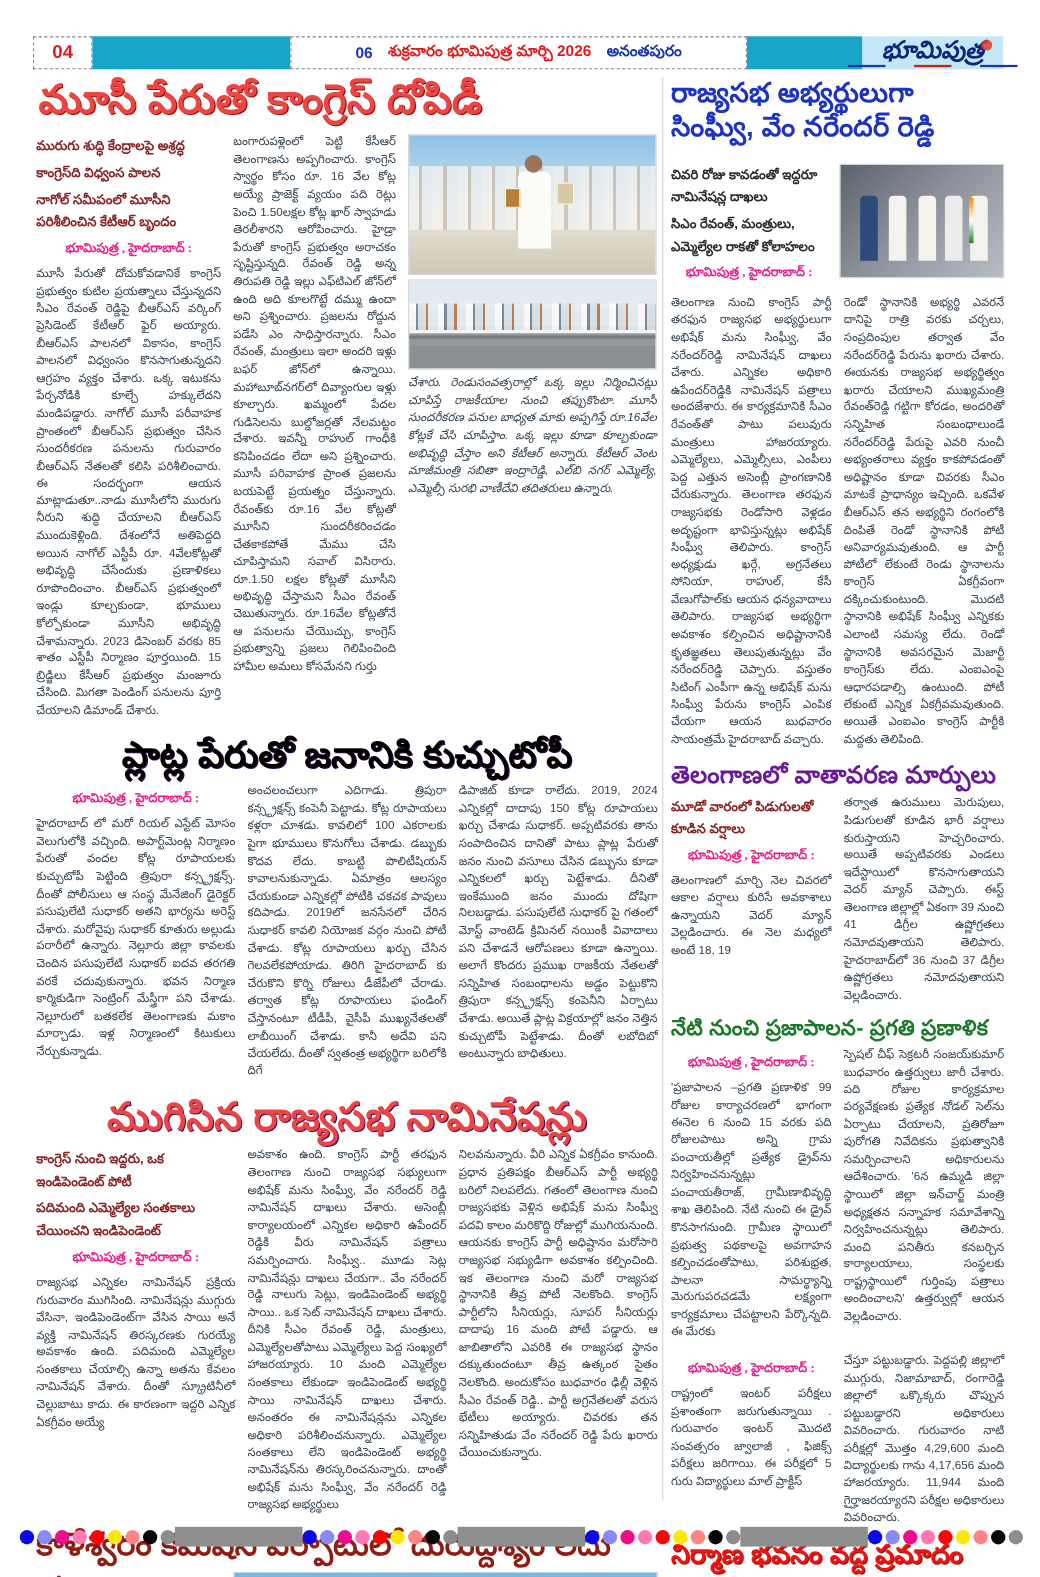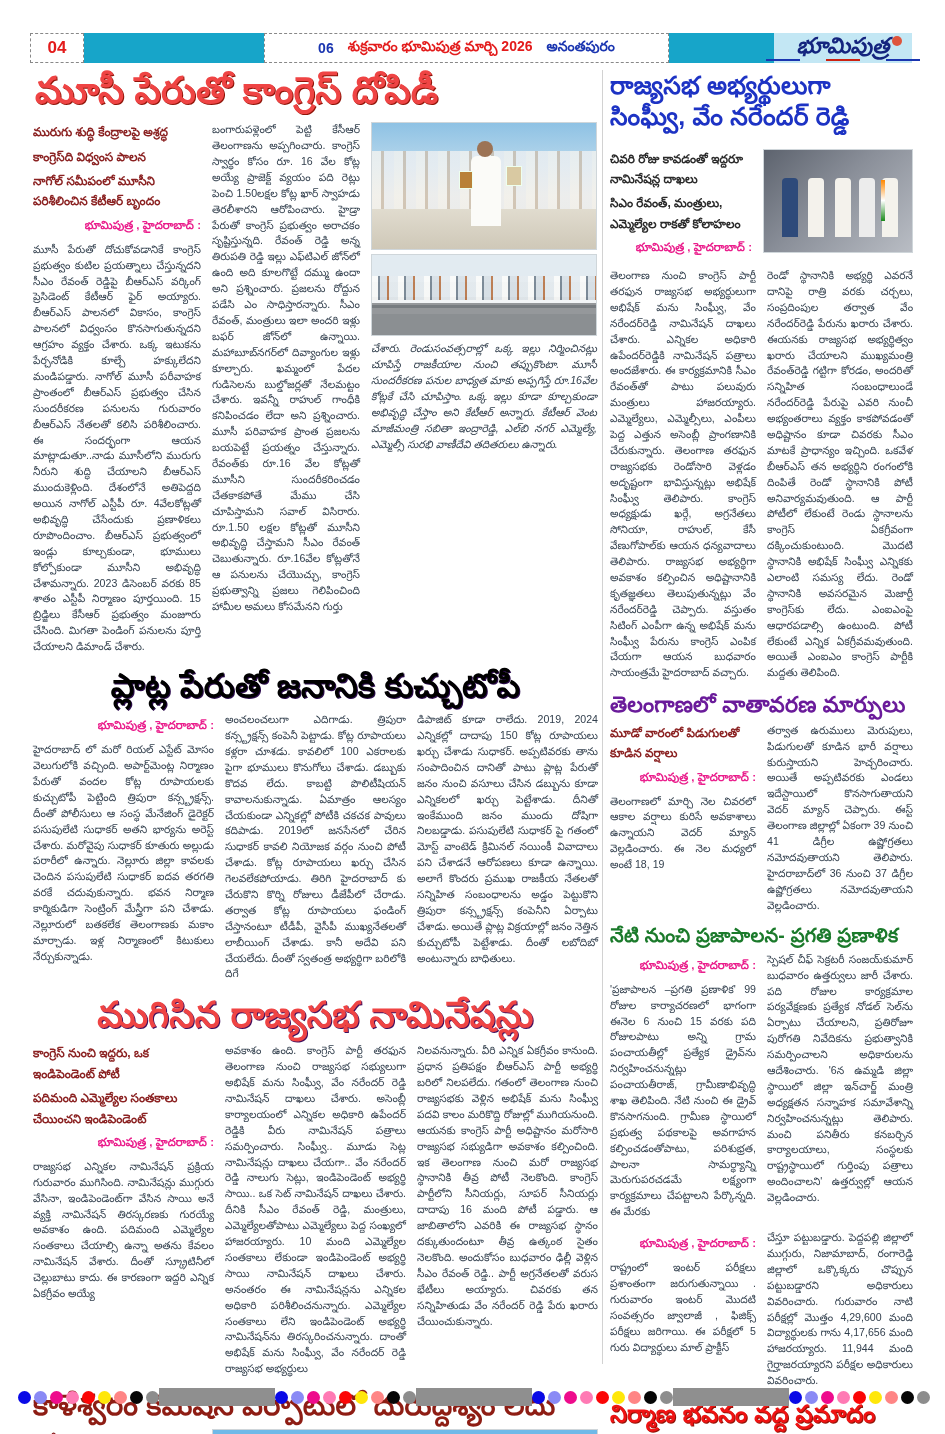--- a/index.html
+++ b/index.html
@@ -7,21 +7,21 @@
         font-family:"Liberation Sans","DejaVu Sans",sans-serif;color:#222;}
   
   .hdr{position:absolute;left:30px;top:33px;right:33px;height:30px;display:flex;align-items:stretch;}
   .pgnum{width:52px;border:1px dashed #888;display:flex;align-items:center;justify-content:center;
          color:#e31b1b;font-weight:bold;font-size:17px;background:#fff;}
   .cyanbar{background:#17a5c9;}
   .cb1{width:180px;} .cb2{width:105px;}
   .datebox{flex:1;border:1px dashed #888;background:#fff;display:flex;align-items:center;justify-content:center;
            gap:14px;font-weight:bold;font-size:14px;}
   .datebox .blue{color:#1a35b0;} .datebox .red{color:#e31b1b;}
-  .masthead{width:138px;background:#c3e7f4;display:flex;flex-direction:column;align-items:center;justify-content:center;position:relative;}
+  .masthead{width:128px;background:#c3e7f4;display:flex;flex-direction:column;align-items:center;justify-content:center;position:relative;}
   .masthead .mtxt{color:#14247e;font-weight:800;font-style:italic;font-size:22px;line-height:1;}
   .masthead .mtag{margin-top:2px;display:flex;gap:26px;}
   .masthead .mtag i{display:block;width:34px;height:2px;background:#c21;}
   .masthead .mtag i.b{background:#1a35b0;}
   .masthead .dotac{position:absolute;right:10px;top:3px;width:10px;height:10px;border-radius:50%;background:#e3391b;opacity:.85;}
   
   .Lcol{position:absolute;left:33px;top:66px;width:565px;}
   .Rcol{position:absolute;left:610px;top:70px;width:303px;}
   .vdiv{position:absolute;left:602px;top:70px;bottom:70px;width:1px;background:#d2d2d2;}
   
@@ -34,21 +34,21 @@
   .hl-rs{color:#1d33c4;font-size:25px;margin:0 0 16px;}
   .hl-weather{color:#6a1b9a;font-size:22px;margin:8px 0 4px;}
   .hl-praja{color:#1b7a2b;font-size:19.5px;margin:8px 0 4px;}
   .hl-inter{color:#8e1d14;font-size:19px;margin:8px 0 4px;}
   .hl-acc{color:#ef1313;font-size:24px;margin:8px 0 4px;text-shadow:1px 1px 0 #8f1408;}
   .cols{display:flex;gap:11px;}
   .c{flex:1;min-width:0;}
   .body{font-size:10.6px;line-height:1.5;text-align:justify;color:#33404e;}
   .sub{font-weight:bold;font-size:12px;line-height:1.7;color:#8b2222;margin-bottom:4px;}
   .sub.dark{color:#2b2b2b;}
-  .dl{font-weight:bold;font-size:11.5px;color:#ea1e8c;text-align:right;margin:7px 0 7px;}
+  .dl{font-weight:bold;font-size:11.5px;color:#ea1e8c;text-align:center;margin:7px 0 7px;font-family:Liberation Serif, serif;}
   
   .ph{position:relative;overflow:hidden;border:1px solid #cfd6da;}
   .ph-ktr{height:126px;background:linear-gradient(180deg,#8ec2e4 0%,#b9d8ec 34%,#e6e2d6 58%,#cfc8b8 100%);}
   .ph-ktr .crowd{position:absolute;left:0;right:0;top:22%;height:46%;
      background:repeating-linear-gradient(90deg,#f5f4f0 0 9px,#cdbfae 9px 12px,#eef0f2 12px 22px);opacity:.8;}
   .ph-ktr .man{position:absolute;left:44%;top:26%;width:30px;height:70px;background:#fbfbf8;border-radius:6px 6px 0 0;}
   .ph-ktr .head{position:absolute;left:47%;top:14%;width:16px;height:16px;border-radius:50%;background:#9c7355;}
   .ph-ktr .jar1{position:absolute;left:39%;top:38%;width:12px;height:16px;background:#b98138;border:1px solid #efe;}
   .ph-ktr .jar2{position:absolute;left:60%;top:34%;width:14px;height:18px;background:#d9c9a2;border:1px solid #efe;}
   .ph-bridge{height:80px;margin-top:4px;background:linear-gradient(180deg,#e2ebf1 0 34%,#cfd9df 34% 52%,#aeb4b8 52% 60%,#95989b 60% 74%,#8b8f92 74% 100%);}

